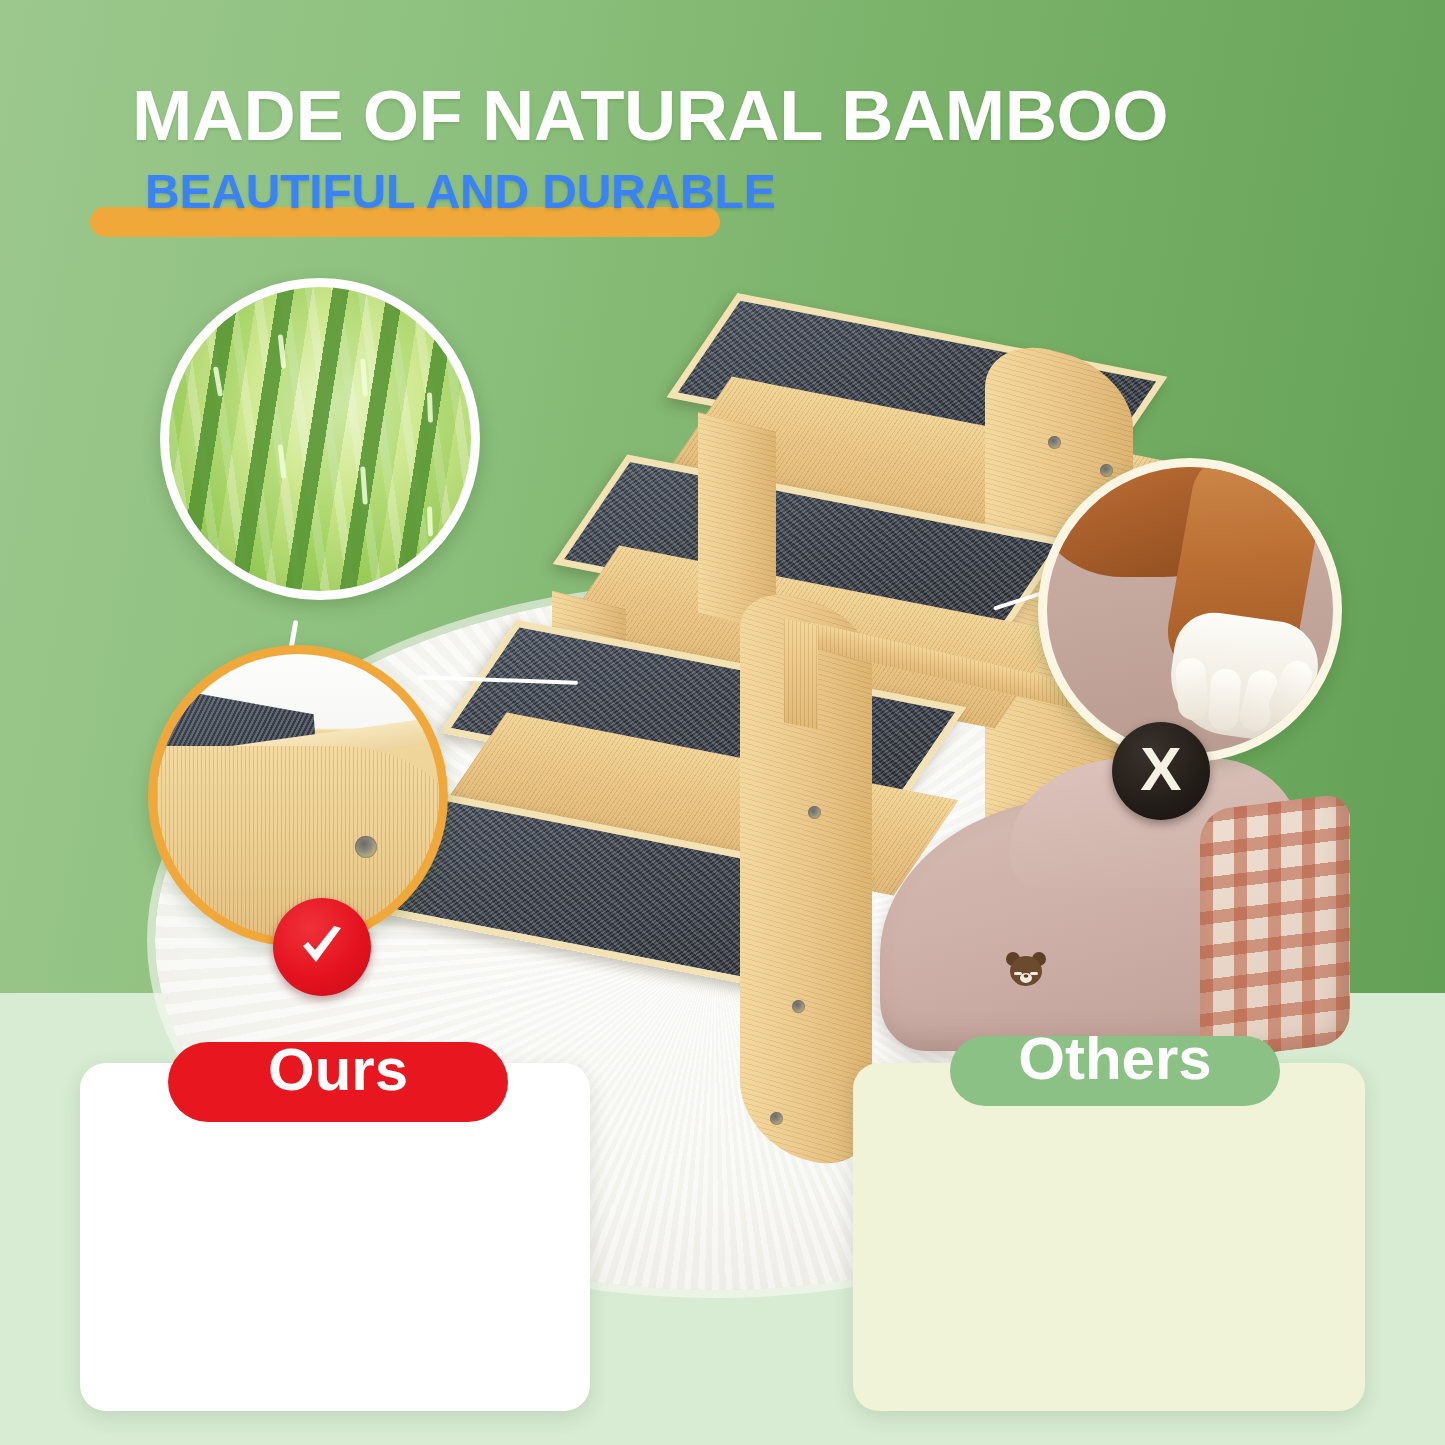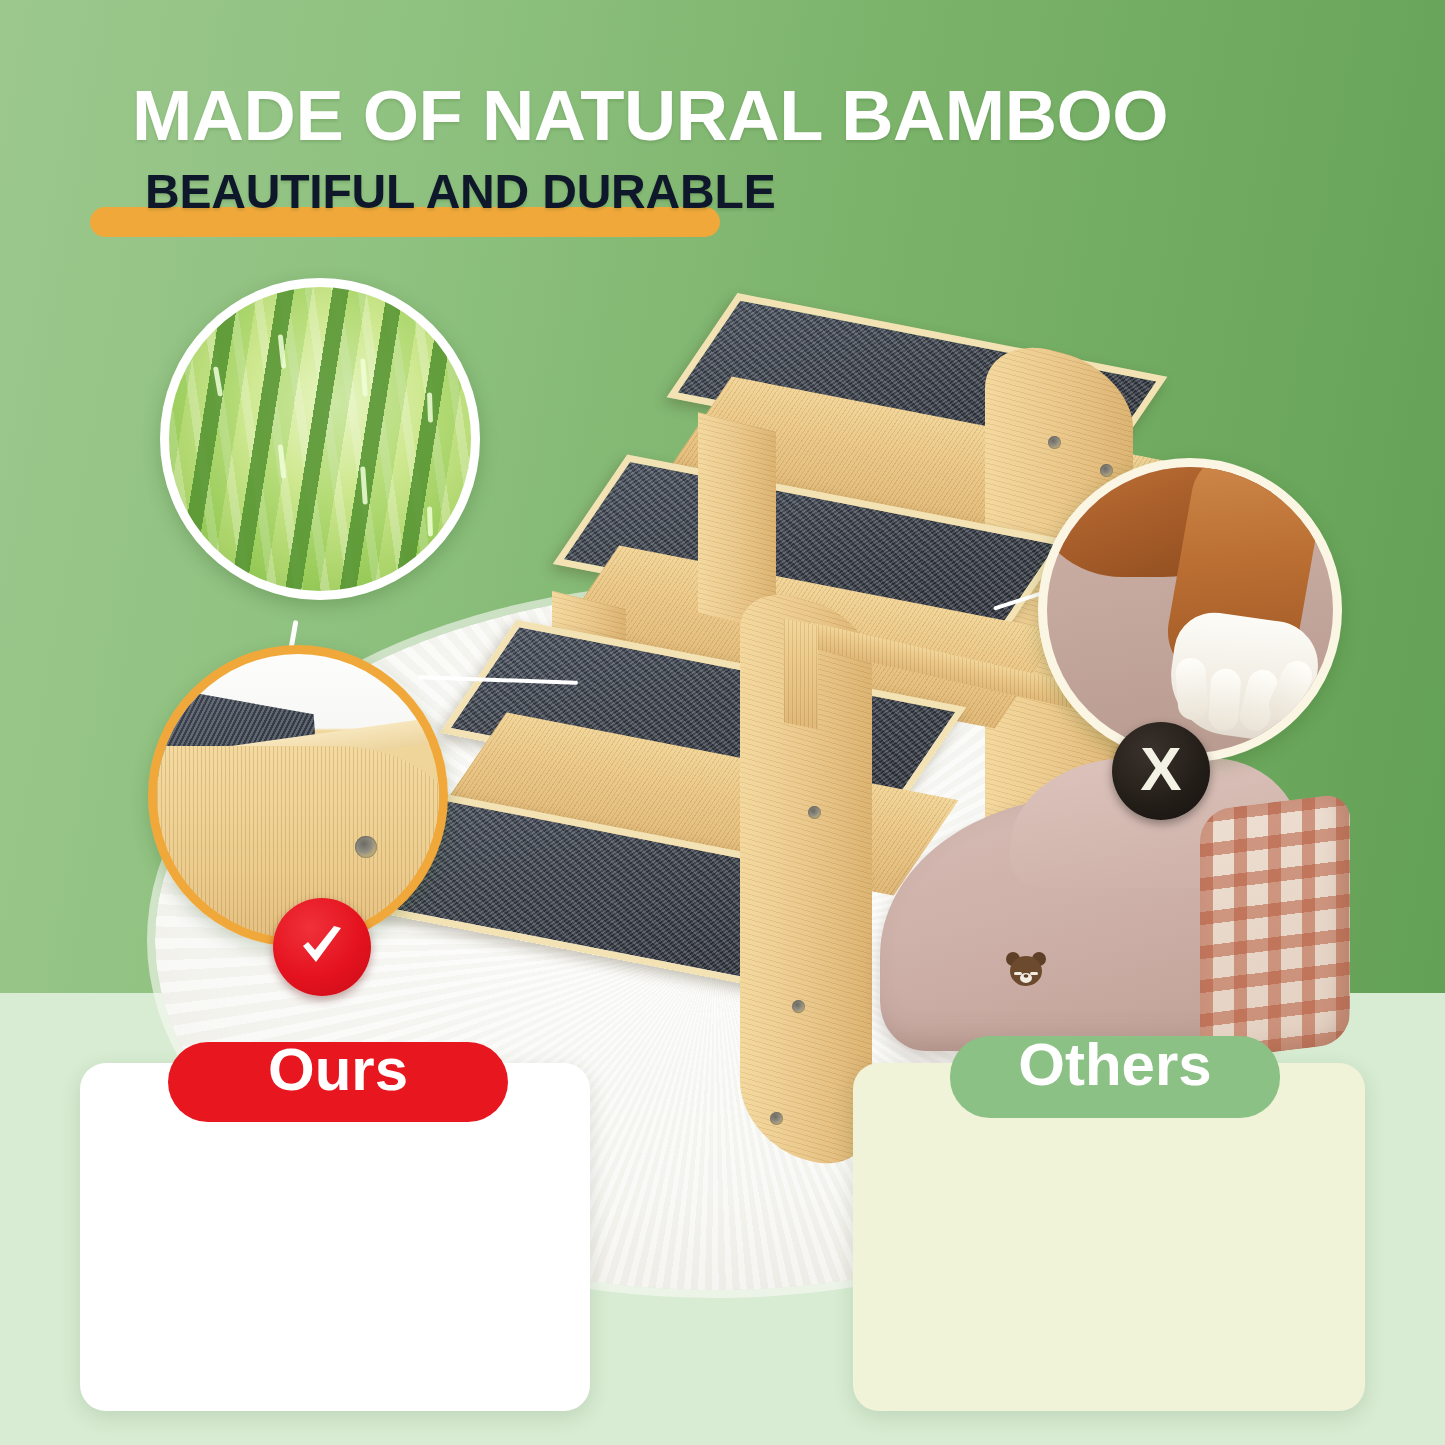--- a/index.html
+++ b/index.html
@@ -37,21 +37,21 @@
     text-shadow: 0 2px 3px rgba(40,80,30,0.18);
   }
   .title-sub-wrap { position: absolute; left: 145px; top: 168px; }
   .title-underline {
     position: absolute; left: -55px; top: 39px;
     width: 630px; height: 30px; border-radius: 15px;
     background: #f0a83a;
   }
   .title-sub {
     position: relative;
-    font-size: 48px; font-weight: 700; color: #0f172a;
+    font-size: 48px; font-weight: 700; color: #3b82f6;
     letter-spacing: -0.2px; line-height: 1; white-space: nowrap;
     text-shadow: 0 2px 3px rgba(40,80,30,0.18);
   }
 
   
   .rug {
     position: absolute; left: 155px; top: 590px; width: 1120px; height: 700px;
     border-radius: 50%;
     background: radial-gradient(ellipse at 45% 40%, #fdfdfb 0%, #f6f6f2 55%, #eceae4 80%, #e4e2da 100%);
     box-shadow: 0 0 0 8px rgba(250,250,246,0.6);
@@ -220,21 +220,21 @@
     position: absolute; border-radius: 40px;
     display: flex; align-items: center; justify-content: center;
     color: #ffffff; font-size: 60px; font-weight: 700; line-height: 1;
     padding-bottom: 25px;
   }
   .pill-ours {
     left: 168px; top: 1042px; width: 340px; height: 80px;
     background: #e8161f;
   }
   .pill-others {
-    left: 950px; top: 1036px; width: 330px; height: 82px;
+    left: 950px; top: 1036px; width: 330px; height: 70px;
     background: #8cc185;
   }
   .card-text {
     position: absolute;
     color: #443123;
     font-size: 36px;
     line-height: 1.30;
     font-weight: 400;
   }
   .text-ours  { left: 113px; top: 1142px; width: 470px; }

